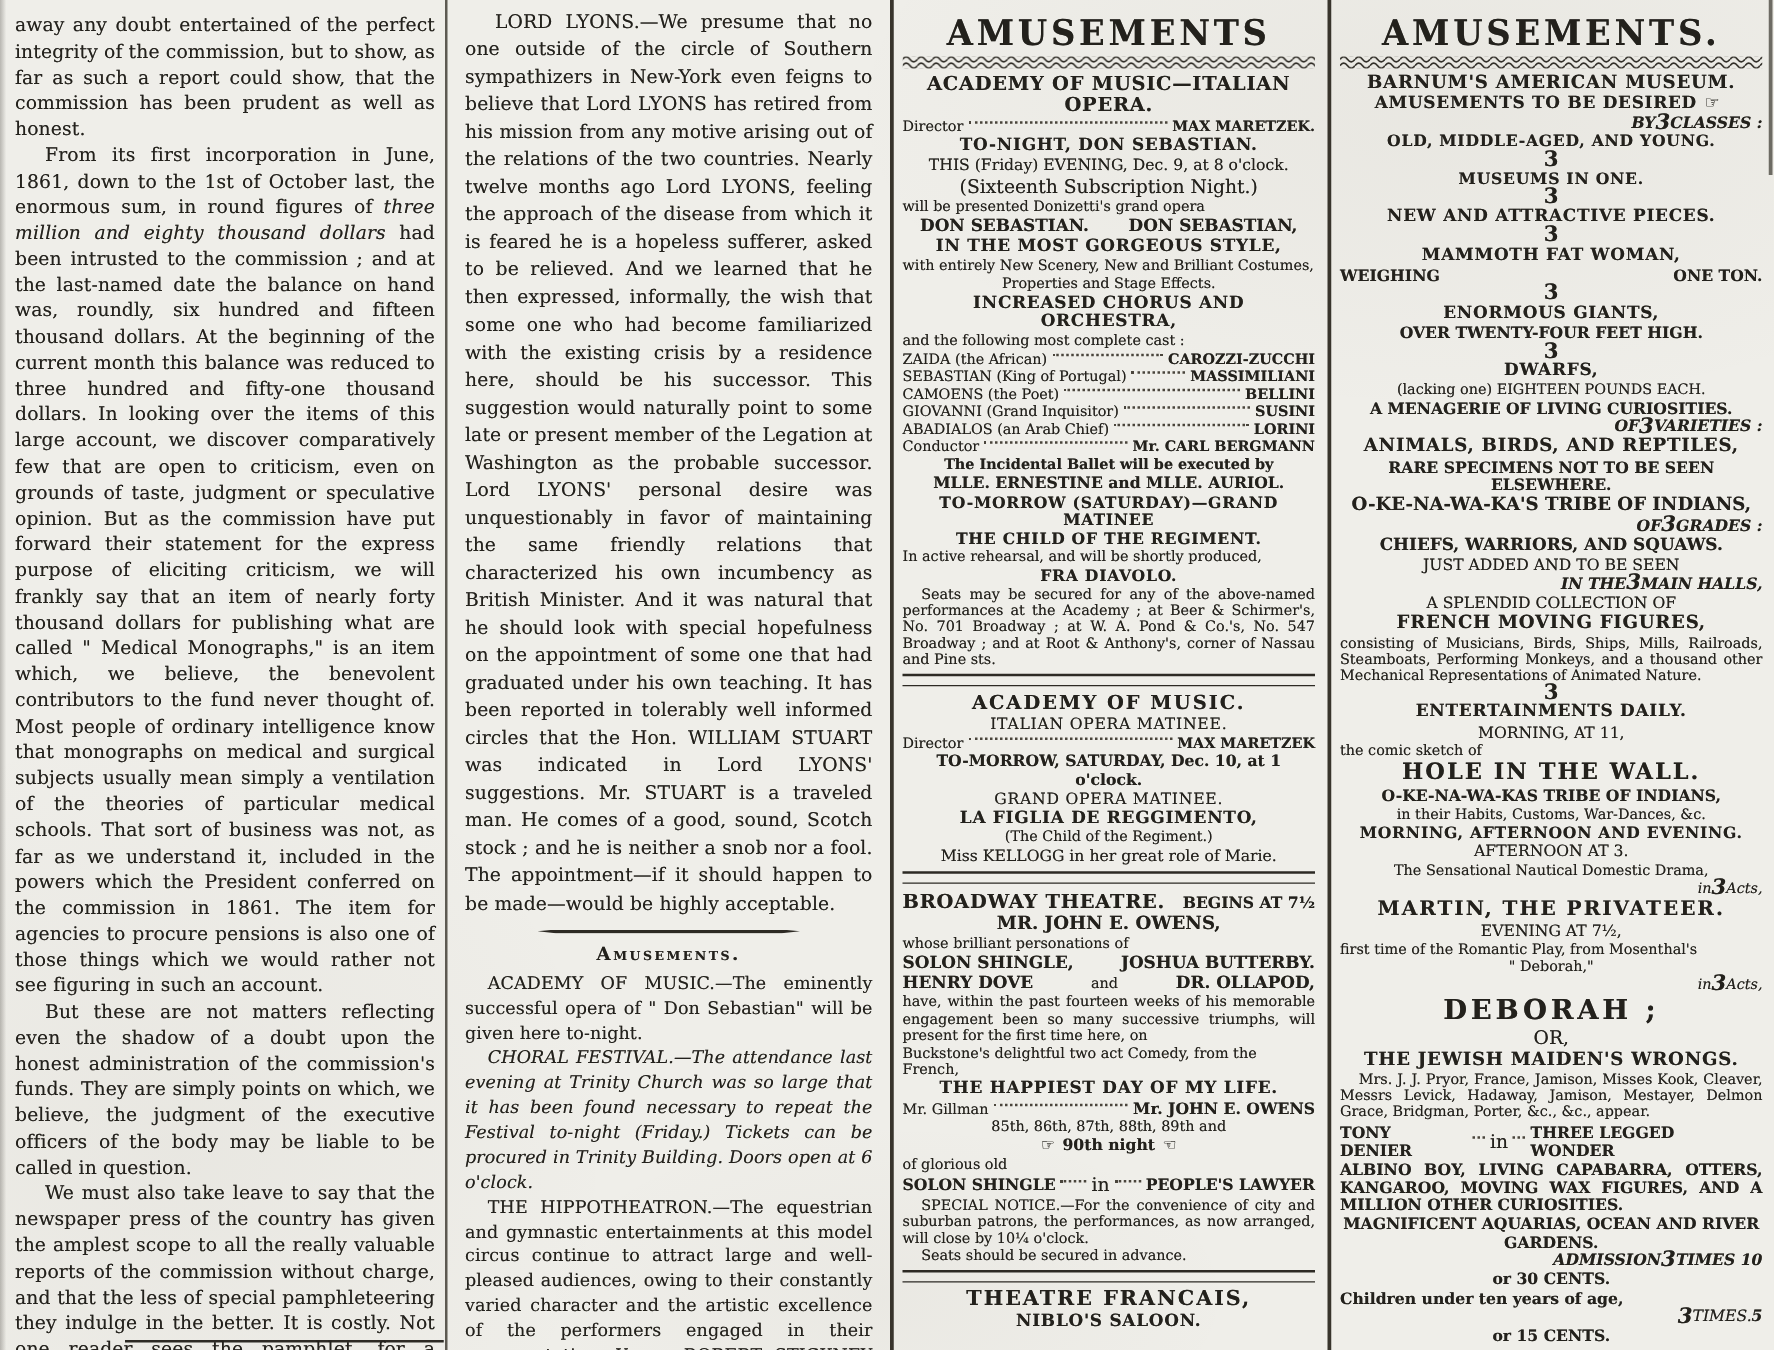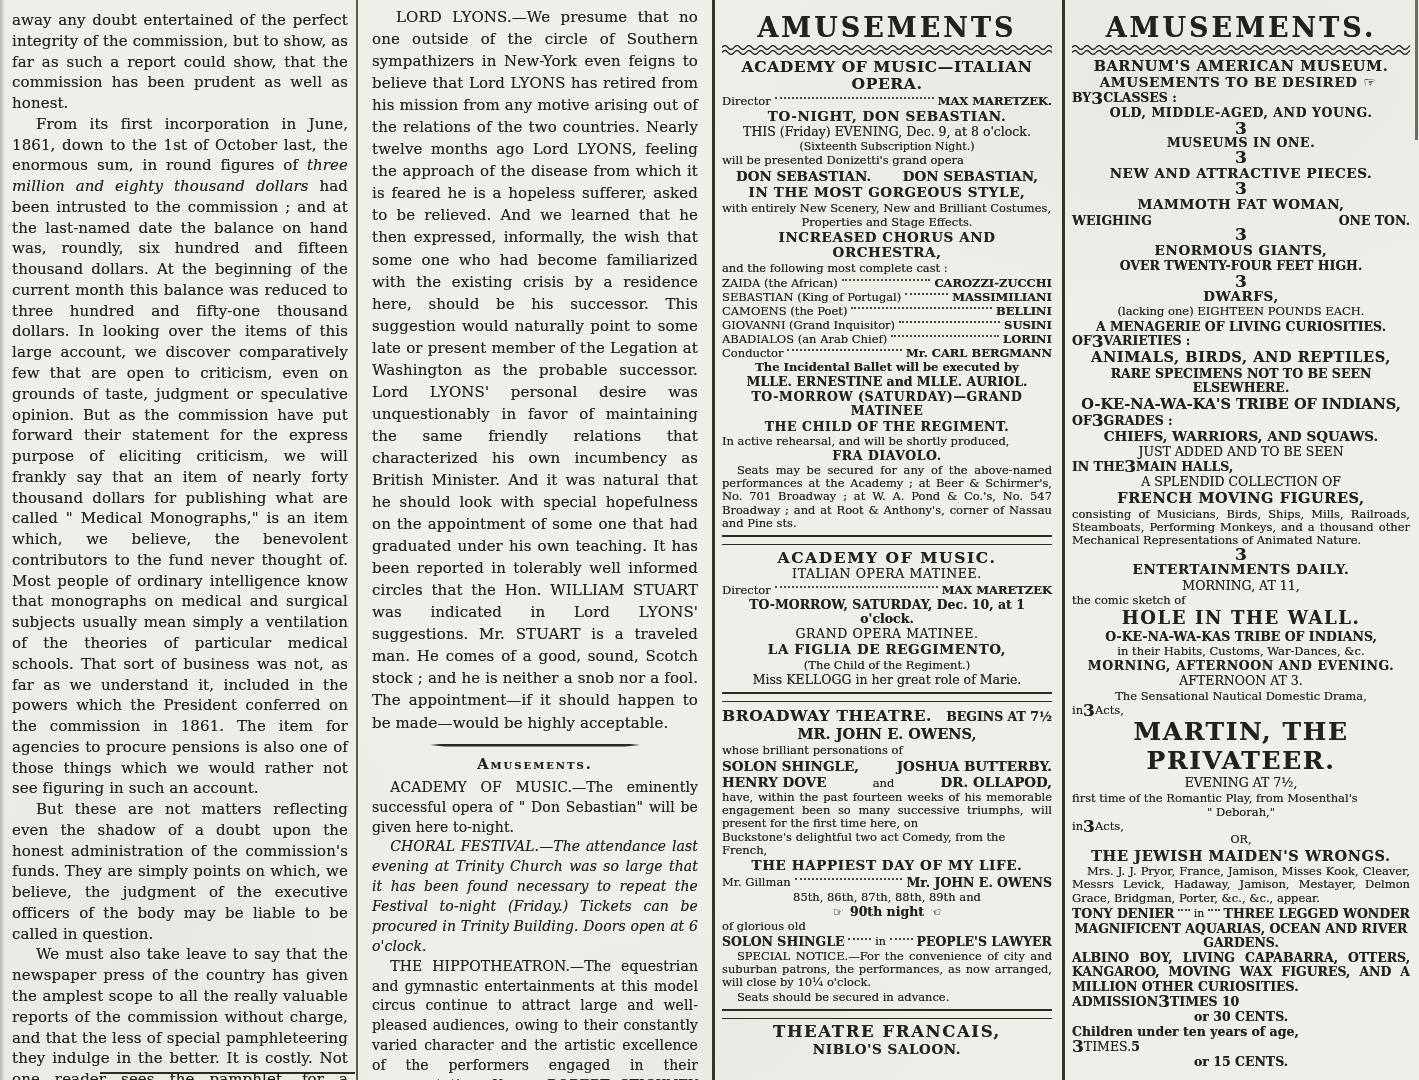--- a/index.html
+++ b/index.html
@@ -22,30 +22,30 @@
   .col2-text{line-height:1.47;}
   .taper{height:3px;width:210px;margin:10px auto 6px;background:#2d2a24;
     clip-path:polygon(0 50%,7% 0,93% 0,100% 50%,93% 100%,7% 100%);}
   .briefs-head{text-align:center;font-weight:bold;font-size:14.5px;font-variant:small-caps;
     letter-spacing:2px;margin:2px 0 4px;}
   
   .ad{text-shadow:0 0 .5px rgba(35,33,28,.6);}
   .adline{line-height:1.14;margin:1px 0;}
   .c{text-align:center}.j{text-align:justify}.b{font-weight:bold}
   .ls1{letter-spacing:.6px}.ls2{letter-spacing:1.6px}.ls3{letter-spacing:3px}
-  .f10{font-size:11px}.f11{font-size:11.5px}.f12{font-size:12.5px}.f13{font-size:13.5px}
+  .f10{font-size:15px}.f11{font-size:11.5px}.f12{font-size:12.5px}.f13{font-size:13.5px}
   .f14{font-size:14.5px}.f15{font-size:15.5px}.f16{font-size:16.5px}.f18{font-size:18px}
-  .f20{font-size:25px}.f22{font-size:22px}.f28{font-size:27px}
+  .f20{font-size:16px}.f22{font-size:22px}.f28{font-size:27px}
   .ind{text-indent:1.3em;}
   .sb{display:flex;justify-content:space-between;align-items:baseline;}
   .pad12{padding:0 14px;}
   .lead{display:flex;align-items:center;}
   .fill{flex:1;min-width:10px;margin:0 4px;border-bottom:2px dotted #4a453c;transform:translateY(-3px);}
   .three{font-size:17px;font-weight:bold;line-height:.8;text-align:center;margin:0;}
-  .trow{display:flex;justify-content:flex-start;align-items:center;line-height:1;margin:1px 0;}
+  .trow{display:flex;justify-content:flex-end;align-items:center;line-height:1;margin:1px 0;font-style:italic;}
   .trow .mid{font-size:17px;font-weight:bold;line-height:.8;}
   .dbl{height:7px;border-top:2.5px solid #2d2a24;border-bottom:1.5px solid #2d2a24;margin:5px 0 4px;}
   .wavy{display:block;margin:1px 0 3px;}
   .hand{font-family:"DejaVu Sans","Liberation Sans",sans-serif;font-weight:normal;padding:0 6px;}
   .big-head{transform:scaleY(1.05);}
 </style>
 </head>
 <body>
 
 <svg width="0" height="0" style="position:absolute" aria-hidden="true">
@@ -288,32 +288,33 @@
       </div>
       <div class="adline c b f20 ls2">MARTIN, THE PRIVATEER.</div>
       <div class="adline c f12">EVENING AT 7½,</div>
       <div class="adline f11">first time of the Romantic Play, from Mosenthal's</div>
       <div class="adline c f11">" Deborah,"</div>
       <div class="trow f11">
         <span>in</span>
         <span class="mid">3</span>
         <span>Acts,</span>
       </div>
+      <div class="adline c b f22 ls3">DEBORAH ;</div>
       <div class="adline c f10">OR,</div>
       <div class="adline c b f14 ls1">THE JEWISH MAIDEN'S WRONGS.</div>
       <div class="adline j f11 ind">Mrs. J. J. Pryor, France, Jamison, Misses Kook, Cleaver, Messrs Levick, Hadaway, Jamison, Mestayer, Delmon Grace, Bridgman, Porter, &amp;c., &amp;c., appear.</div>
       <div class="lead b f12">
         <span>TONY DENIER</span>
         <span class="fill"></span>
         <span class="f10" style="font-weight:normal">in</span>
         <span class="fill"></span>
         <span>THREE LEGGED WONDER</span>
       </div>
+      <div class="adline j b f12">ALBINO BOY, LIVING CAPABARRA, OTTERS, KANGAROO, MOVING WAX FIGURES, AND A MILLION OTHER CURIOSITIES.</div>
       <div class="adline c b f12">MAGNIFICENT AQUARIAS, OCEAN AND RIVER GARDENS.</div>
-      <div class="adline j b f12">ALBINO BOY, LIVING CAPABARRA, OTTERS, KANGAROO, MOVING WAX FIGURES, AND A MILLION OTHER CURIOSITIES.</div>
       <div class="trow b f12">
         <span>ADMISSION</span>
         <span class="mid">3</span>
         <span>TIMES 10</span>
       </div>
       <div class="adline c b f12">or 30 CENTS.</div>
       <div class="adline b f12">Children under ten years of age,</div>
       <div class="trow f12">
         <span class="mid">3</span>
         <span>TIMES.</span>

